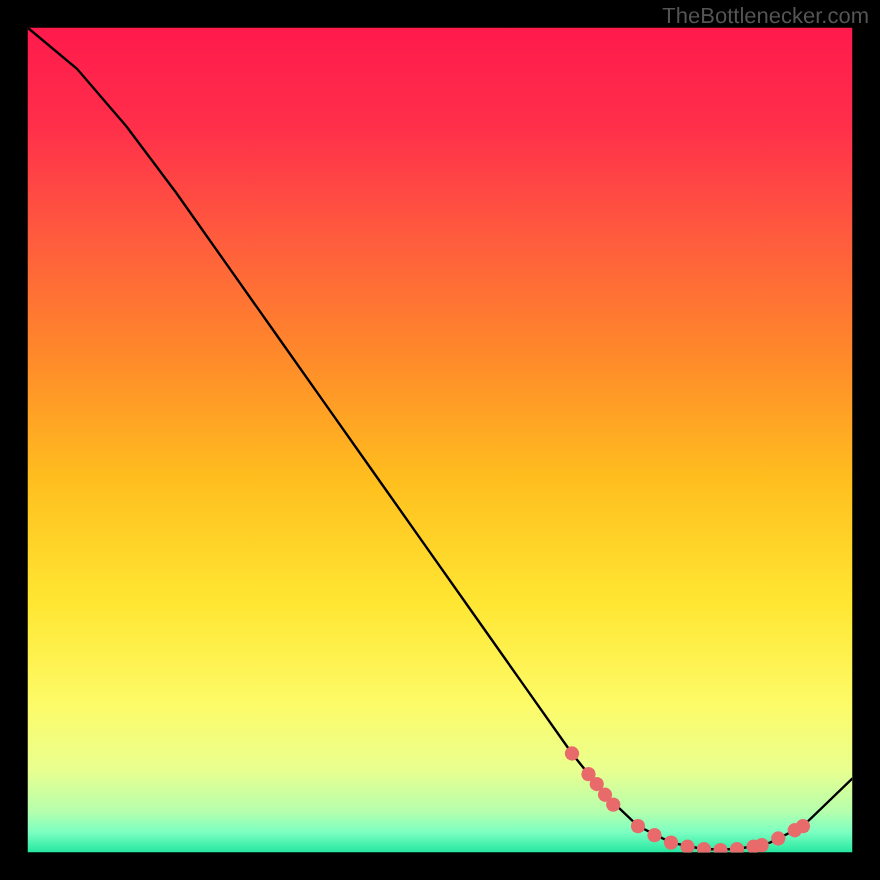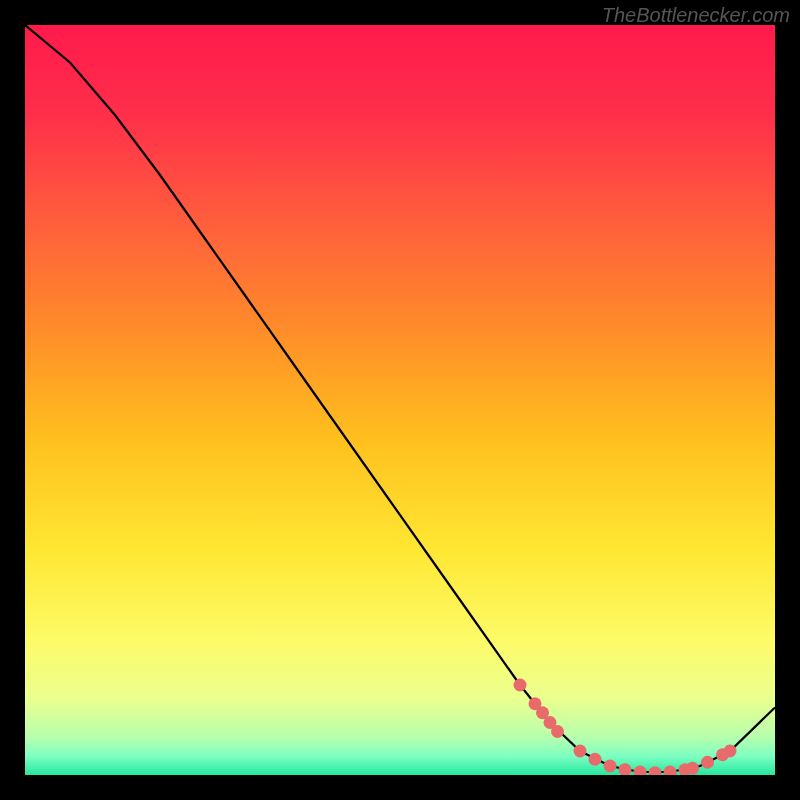--- a/index.html
+++ b/index.html
@@ -18,21 +18,20 @@
     background: #000;
   }
   .watermark {
     position: absolute;
     top: 4px;
     right: 10px;
     color: #555;
     font-size: 20px;
     font-weight: 500;
     z-index: 10;
-    font-style: italic;
   }
   .plot-area {
     position: absolute;
     left: 25px;
     top: 25px;
     width: 750px;
     height: 750px;
   }
   svg {
     display: block;

